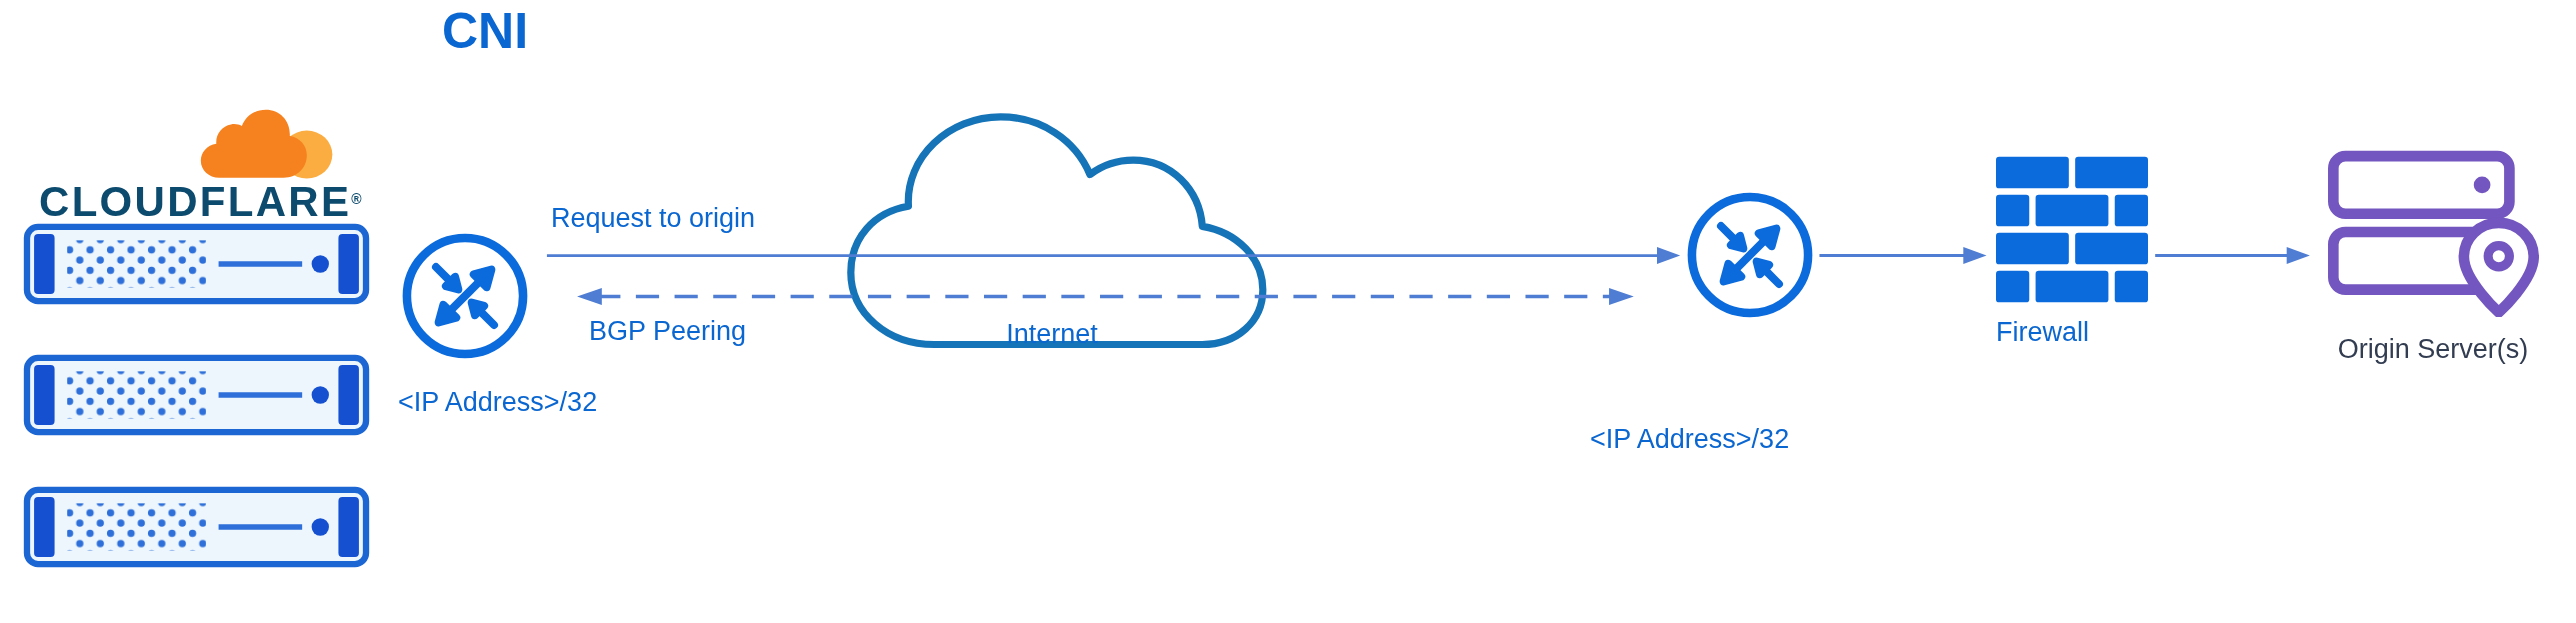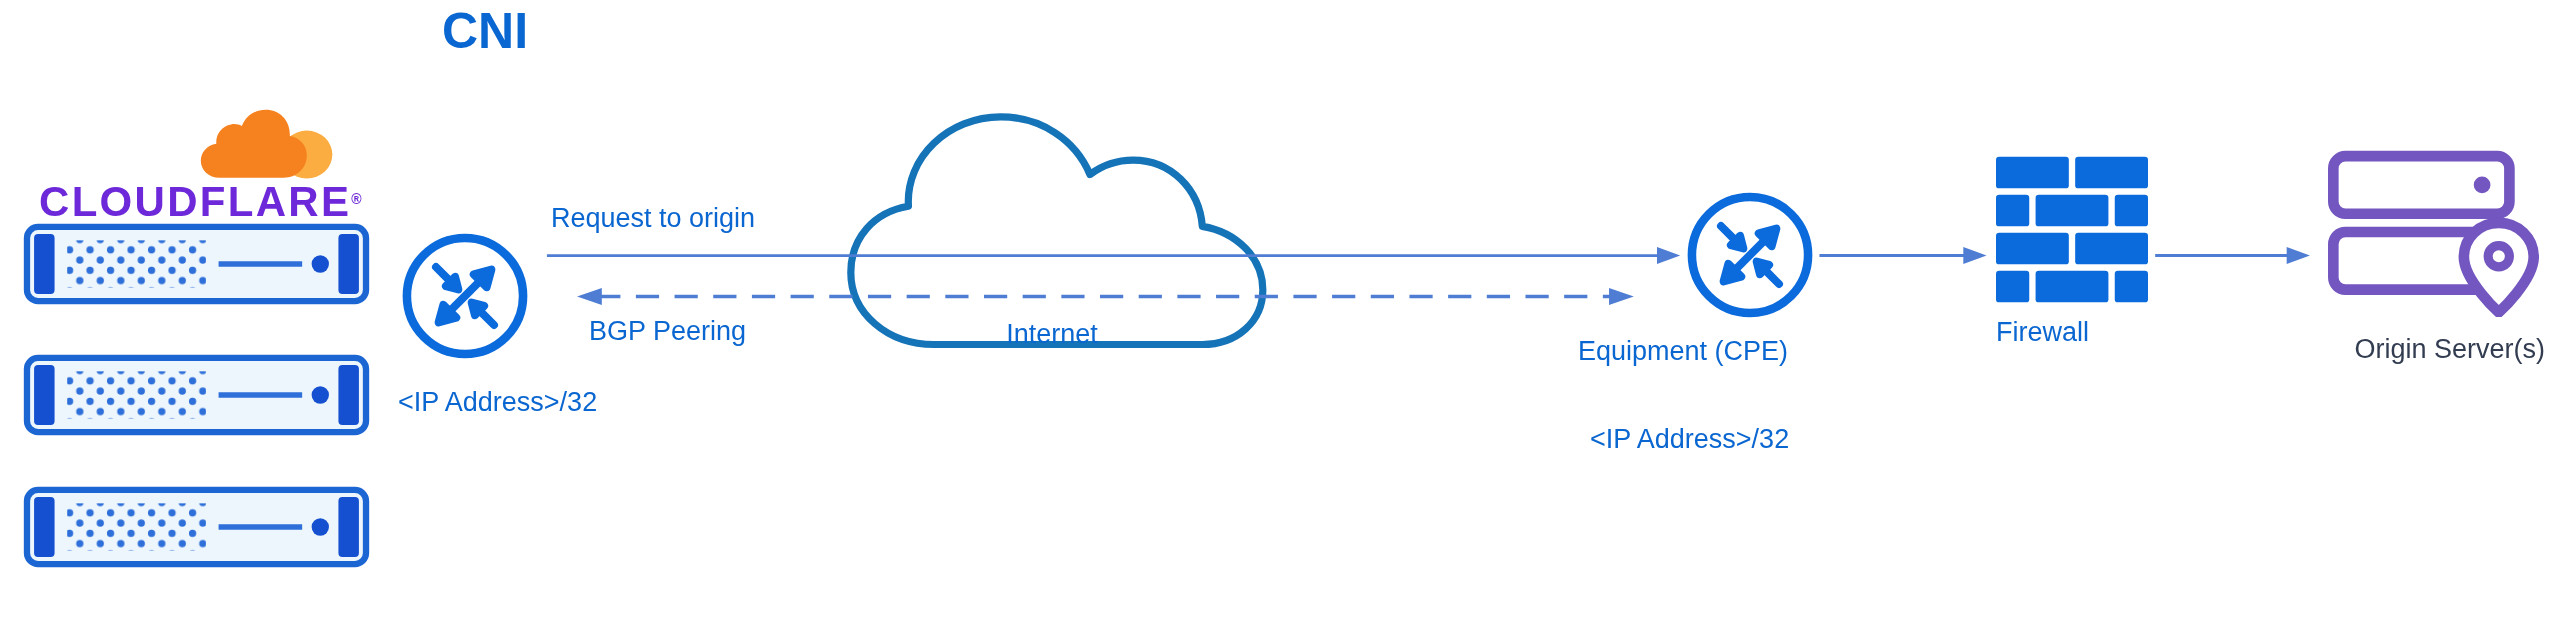--- a/index.html
+++ b/index.html
@@ -10,21 +10,21 @@
   }
   .abs{position:absolute;}
   .label{color:#0A66D0;font-size:27px;white-space:nowrap;z-index:6;}
   .icon{z-index:4;}
 
   #cni-title{left:442px;top:1.5px;font-size:50px;font-weight:700;color:#0A66D0;z-index:6;}
 
   #cf-logo{left:0;top:0;width:371px;z-index:4;}
   #cf-logo-cloud{position:absolute;left:190px;top:105px;width:147px;height:79px;}
   #cf-wordmark{position:absolute;left:39px;top:178px;width:317px;font-size:42px;font-weight:900;
-    letter-spacing:2.3px;color:#6d28d9;white-space:nowrap;}
+    letter-spacing:2.3px;color:#0c4a6e;white-space:nowrap;}
   #cf-wordmark sup{font-size:14px;font-weight:700;vertical-align:top;line-height:42px;}
 
   .server{left:23px;width:347px;height:82px;z-index:4;}
   #server-1{top:223px;} #server-2{top:354px;} #server-3{top:486px;}
   .server svg{width:100%;height:100%;display:block;}
 
   .router{width:132px;height:132px;z-index:6;}
   #router-edge{left:399px;top:230px;}
   #router-cpe{left:1684px;top:189px;}
   .router svg{width:100%;height:100%;display:block;}
@@ -39,21 +39,21 @@
 
   #cpe-name{left:1578px;top:331px;line-height:41px;}
   #cpe-ip{left:1590px;top:424px;}
 
   #firewall-icon{left:1996px;top:155px;width:152px;height:149px;}
   #firewall-icon svg{width:100%;height:100%;display:block;}
   #firewall-label{left:1996px;top:317px;width:152px;}
 
   #origin-icon{left:2325px;top:147px;width:214px;height:170px;}
   #origin-icon svg{width:100%;height:100%;display:block;}
-  #origin-label{left:2321px;top:334px;width:224px;text-align:right;color:#333D51;}
+  #origin-label{left:2321px;top:334px;width:224px;text-align:center;color:#333D51;}
 
   #arrow-layer{left:0;top:0;width:2576px;height:624px;z-index:5;pointer-events:none;}
 
   #svg-defs{position:absolute;width:0;height:0;overflow:hidden;}
 </style>
 </head>
 <body>
 
 <svg id="svg-defs" aria-hidden="true">
   <defs>
@@ -144,21 +144,20 @@
     <polygon points="2986,330 2956,319 2956,341" stroke="none"></polygon>
   </g>
 </svg>
 
 <div class="abs router" id="router-cpe">
   <svg viewBox="0 0 100 100">
       <use href="#router-sym"></use>
     </svg>
 </div>
 <div class="abs label" id="cpe-name">
-  <div>Equipment (CPE)</div>
 </div>
 <div class="abs label" id="cpe-ip">&lt;IP Address&gt;/32</div>
 
 <div class="abs icon" id="firewall-icon">
   <svg viewBox="0 0 96 92" fill="#0B6BDD">
     <rect x="0" y="0" width="46" height="20" rx="2"></rect>
       <rect x="50" y="0" width="46" height="20" rx="2"></rect>
     <rect x="0" y="24" width="21" height="20" rx="2"></rect>
       <rect x="25" y="24" width="46" height="20" rx="2"></rect>
       <rect x="75" y="24" width="21" height="20" rx="2"></rect>

